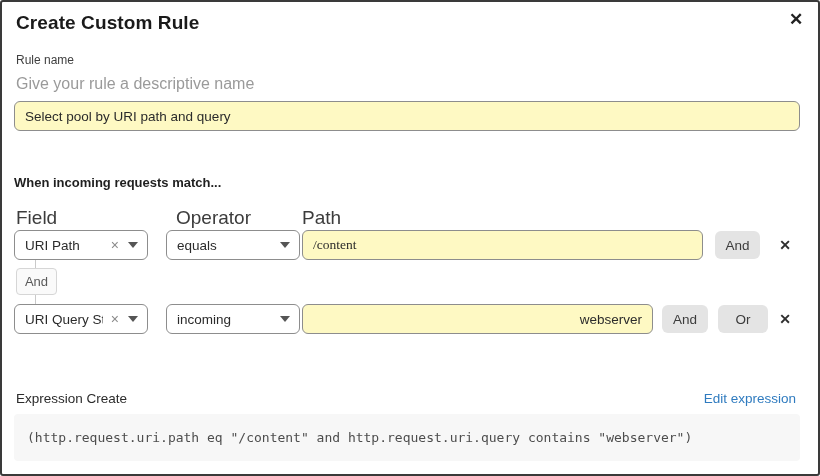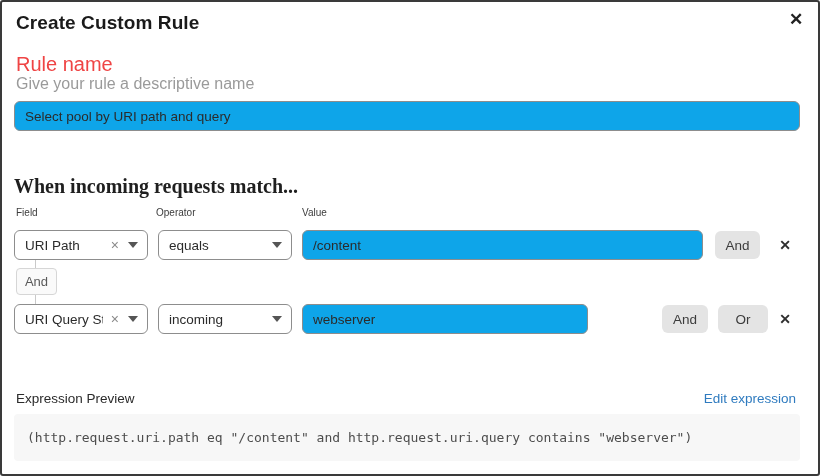--- a/index.html
+++ b/index.html
@@ -35,63 +35,62 @@
     font-weight: 700;
     color: #222222;
     cursor: pointer;
     line-height: 24px;
     text-align: center;
   }
 
   .field-label {
     position: absolute;
     left: 14px; top: 51px;
-    font-size: 20px;
-    color: #ef4444;
+    font-size: 12px;
+    color: #404040;
   }
   .field-helper {
     position: absolute;
     left: 14px; top: 73px;
     font-size: 16px;
     color: #9a9a9a;
   }
 
   .text-input {
     border: 1px solid #8d8d8d;
     border-radius: 6px;
     font-family: "Liberation Sans", "DejaVu Sans", sans-serif;
     font-size: 13.5px;
     color: #2b2b2b;
     padding: 0 10px;
     outline: none;
-    background: #0ea5e9;
+    background: #fef9c3;
   }
   .name-input {
     position: absolute;
     left: 12px; top: 99px;
     width: 786px; height: 30px;
   }
 
   .section-heading {
     position: absolute;
     left: 12px; top: 173px;
-    font-size: 20px;
+    font-size: 13px;
     font-weight: 700;
     color: #1f1f1f;
-    font-family: Liberation Serif, serif;
   }
 
   .col-label {
     position: absolute;
     top: 205px;
-    font-size: 10px;
+    font-size: 19px;
     color: #3c3c3c;
   }
   .col-field    { left: 14px; }
-  .col-operator { left: 154px; }
+  .col-operator { left: 174px; }
   .col-value    { left: 300px; }
 
   .match-row { position: absolute; left: 0; width: 820px; height: 30px; }
   .row-1 { top: 228px; }
   .row-2 { top: 302px; }
 
   .select-box {
     position: absolute;
     top: 0;
     height: 30px;
@@ -99,21 +98,21 @@
     border-radius: 6px;
     background: #fff;
     display: flex;
     align-items: center;
     justify-content: space-between;
     padding: 0 9px 0 10px;
     cursor: pointer;
     gap: 8px;
   }
   .select-field    { left: 12px;  width: 134px; }
-  .select-operator { left: 156px; width: 134px; }
+  .select-operator { left: 164px; width: 134px; }
   .select-text {
     font-size: 13.5px;
     color: #2b2b2b;
     white-space: nowrap;
     overflow: hidden;
   }
   .select-controls { display: flex; align-items: center; gap: 9px; }
   .clear-x {
     font-size: 14px;
     color: #8a8a8a;
@@ -121,22 +120,22 @@
     cursor: pointer;
   }
   .caret-down {
     width: 0; height: 0;
     border-left: 5px solid transparent;
     border-right: 5px solid transparent;
     border-top: 6px solid #555555;
   }
 
   .value-input { position: absolute; left: 300px; top: 0; height: 30px; }
-  .value-input-1 { width: 401px; }
-  .value-input-2 { width: 286px; }
+  .value-input-1 { width: 401px; font-family: Liberation Serif, serif; }
+  .value-input-2 { width: 351px; text-align: right; }
 
   .op-btn {
     position: absolute;
     top: 1px;
     height: 28px;
     border: none;
     border-radius: 6px;
     background: #e4e4e4;
     color: #3c3c3c;
     font-family: "Liberation Sans", "DejaVu Sans", sans-serif;
@@ -225,21 +224,21 @@
   <button class="close-btn">✕</button>
 
   <div class="field-label">Rule name</div>
   <div class="field-helper">Give your rule a descriptive name</div>
   <input class="text-input name-input" type="text" value="Select pool by URI path and query" style="">
 
   <div class="section-heading">When incoming requests match...</div>
 
   <div class="col-label col-field">Field</div>
   <div class="col-label col-operator">Operator</div>
-  <div class="col-label col-value">Value</div>
+  <div class="col-label col-value">Path</div>
 
   <div class="match-row row-1">
     <div class="select-box select-field">
       <span class="select-text">URI Path</span>
       <span class="select-controls">
         <span class="clear-x">×</span>
         <span class="caret-down"></span>
       </span>
     </div>
     <div class="select-box select-operator">
@@ -270,18 +269,18 @@
       <span class="select-controls">
         <span class="caret-down"></span>
       </span>
     </div>
     <input class="text-input value-input value-input-2" type="text" value="webserver" style="">
     <button class="op-btn row2-and">And</button>
     <button class="op-btn row2-or">Or</button>
     <button class="row-delete">✕</button>
   </div>
 
-  <div class="expr-label">Expression Preview</div>
+  <div class="expr-label">Expression Create</div>
   <a class="expr-edit-link">Edit expression</a>
 
   <div class="expr-code">(http.request.uri.path eq "/content" and http.request.uri.query contains "webserver")</div>
 
 </div>
 
 </body></html>

